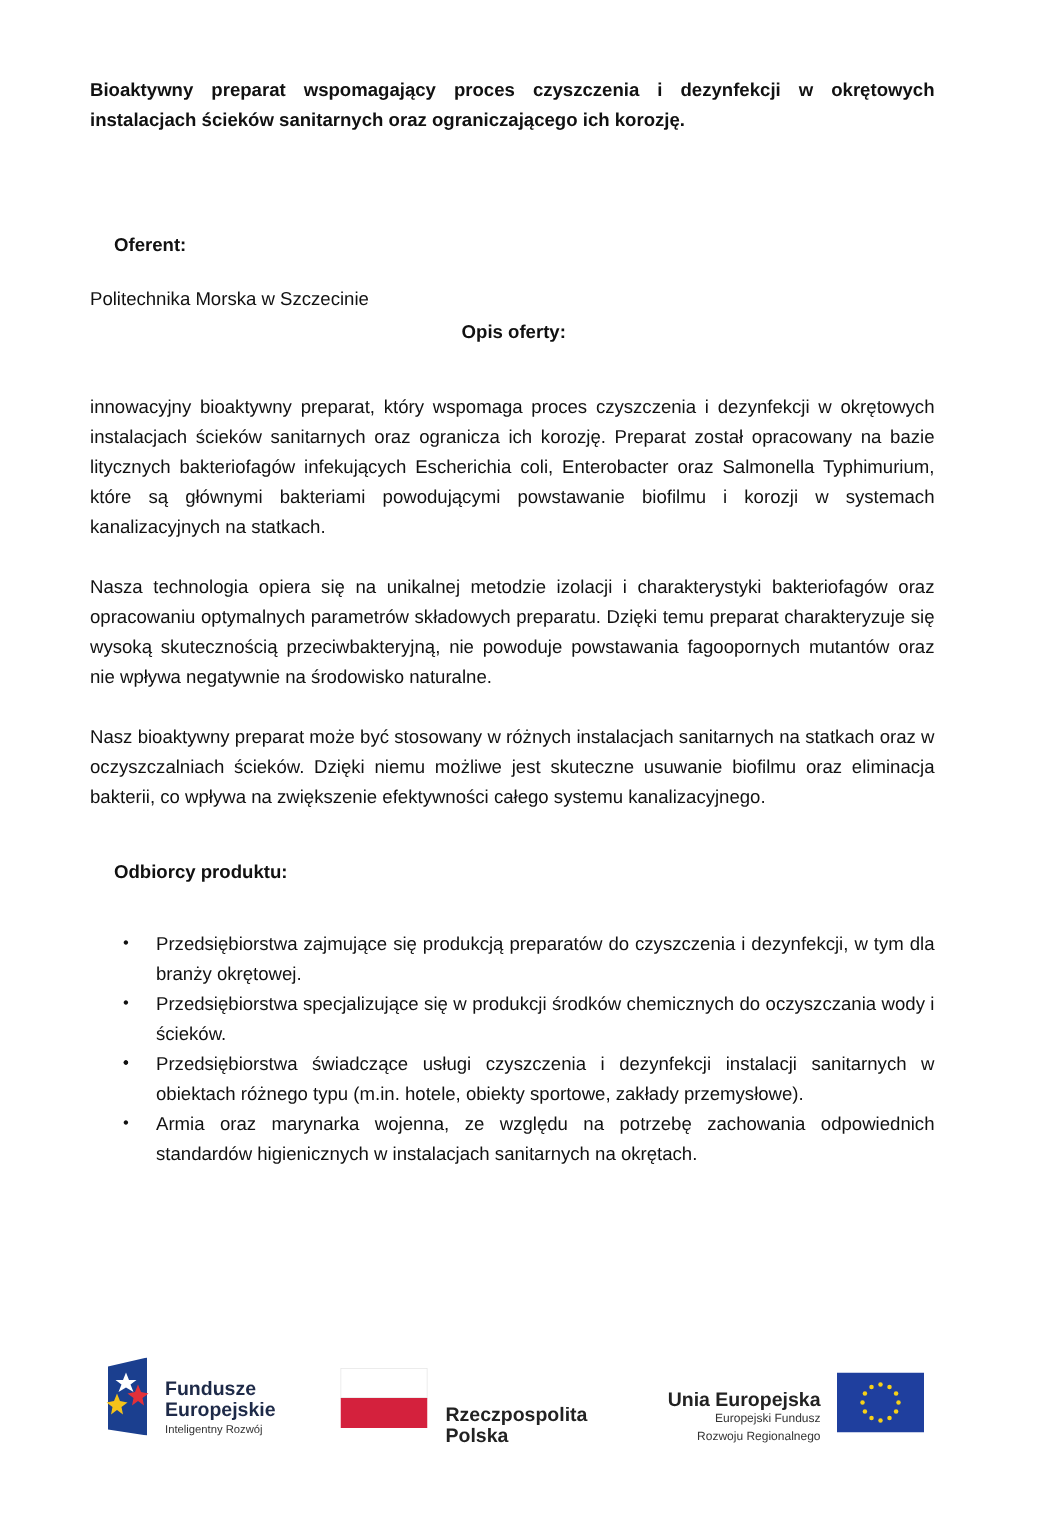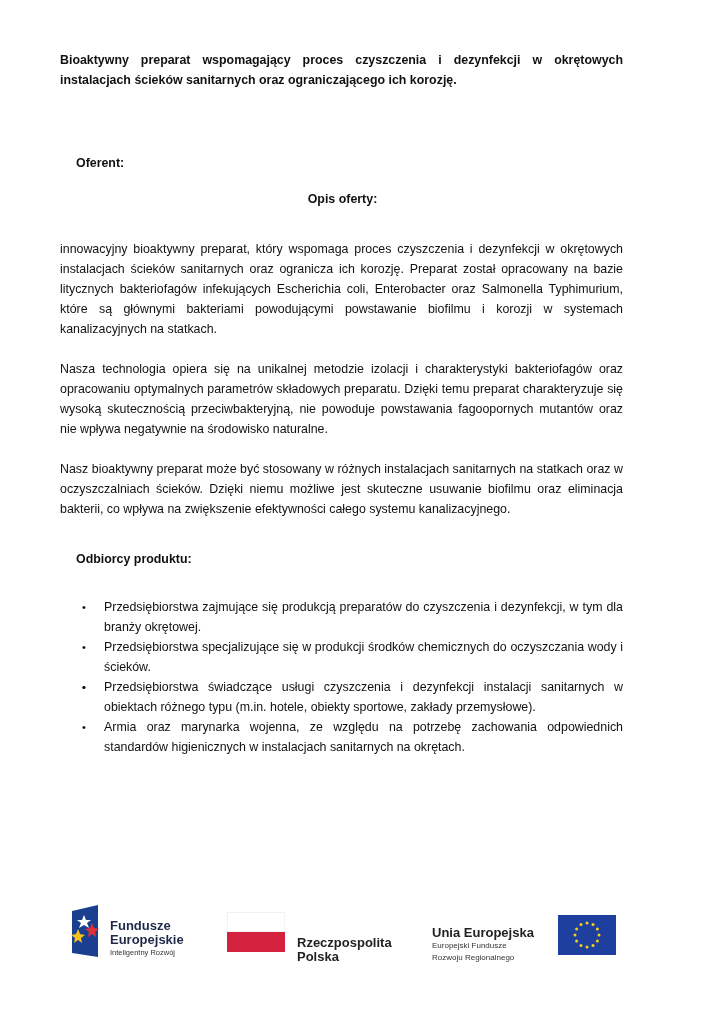--- a/index.html
+++ b/index.html
@@ -12,32 +12,33 @@
   .gap-title { height: 47px; }
   ul.bullets { margin: 0; padding: 0; list-style: none; }
   ul.bullets li { position: relative; padding-left: 44px; text-align: justify; }
   ul.bullets li .bullet { position: absolute; left: 22px; top: 0; font-size: 11px; }
   .logos { position: absolute; left: 0; top: 895px; width: 707px; height: 75px; }
   .logo { position: absolute; }
   .fe-text { position: absolute; left: 40px; top: 14px; color: #1a1a1a; }
   .fe-t1 { font-size: 13px; font-weight: bold; line-height: 14px; color: #1e2a48; }
   .fe-t2 { font-size: 7.5px; line-height: 12px; color: #333; }
   .rp-text { position: absolute; left: 70px; top: 26px; font-size: 13px; font-weight: bold; line-height: 14px; color: #222; }
-  .ue-text { position: absolute; left: 0; top: 20px; width: 115px; }
+  .ue-text { position: absolute; left: 0; top: 20px; text-align: right; width: 115px; }
   .ue-t1 { font-size: 13px; font-weight: bold; line-height: 15px; color: #222; }
   .ue-t2 { font-size: 8px; line-height: 12px; color: #333; }
 </style>
 </head>
 <body>
 
 <div class="page">
   <p class="title">Bioaktywny preparat wspomagający proces czyszczenia i dezynfekcji w okrętowych instalacjach ścieków sanitarnych oraz ograniczającego ich korozję.</p>
   <div class="gap-title"></div>
 
   <p class="label">Oferent:</p>
+  <p class="para">Politechnika Morska w Szczecinie</p>
 
   <p class="label" style="margin-top:2px; padding-left:2px;text-align:center;">Opis oferty:</p>
   <div style="height:14px"></div>
   <p class="para">innowacyjny bioaktywny preparat, który wspomaga proces czyszczenia i dezynfekcji w okrętowych instalacjach ścieków sanitarnych oraz ogranicza ich korozję. Preparat został opracowany na bazie litycznych bakteriofagów infekujących Escherichia coli, Enterobacter oraz Salmonella Typhimurium, które są głównymi bakteriami powodującymi powstawanie biofilmu i korozji w systemach kanalizacyjnych na statkach.</p>
   <div style="height:20px"></div>
   <p class="para">Nasza technologia opiera się na unikalnej metodzie izolacji i charakterystyki bakteriofagów oraz opracowaniu optymalnych parametrów składowych preparatu. Dzięki temu preparat charakteryzuje się wysoką skutecznością przeciwbakteryjną, nie powoduje powstawania fagoopornych mutantów oraz nie wpływa negatywnie na środowisko naturalne.</p>
   <div style="height:20px"></div>
   <p class="para">Nasz bioaktywny preparat może być stosowany w różnych instalacjach sanitarnych na statkach oraz w oczyszczalniach ścieków. Dzięki niemu możliwe jest skuteczne usuwanie biofilmu oraz eliminacja bakterii, co wpływa na zwiększenie efektywności całego systemu kanalizacyjnego.</p>
   <div style="height:14px"></div>
 
@@ -78,21 +79,21 @@
     </svg>
     <div class="rp-text">
       <div>Rzeczpospolita</div>
       <div>Polska</div>
     </div>
   </div>
 
   <div class="logo" style="left:432px; top:10px; width:175px; height:55px;">
     <div class="ue-text">
       <div class="ue-t1">Unia Europejska</div>
-      <div class="ue-t2">Europejski Fundusze</div>
+      <div class="ue-t2">Europejski Fundusz</div>
       <div class="ue-t2">Rozwoju Regionalnego</div>
     </div>
     <svg width="58" height="40" viewBox="0 0 58 40" style="position:absolute;left:126px;top:10px;">
       <rect x="0" y="0" width="58" height="40" fill="#1f3f9e"></rect>
       <g id="eu-stars" fill="#f7d117">
           <circle cx="41.00" cy="20.00" r="1.5"></circle>
           <circle cx="39.39" cy="26.00" r="1.5"></circle>
           <circle cx="35.00" cy="30.39" r="1.5"></circle>
           <circle cx="29.00" cy="32.00" r="1.5"></circle>
           <circle cx="23.00" cy="30.39" r="1.5"></circle>

